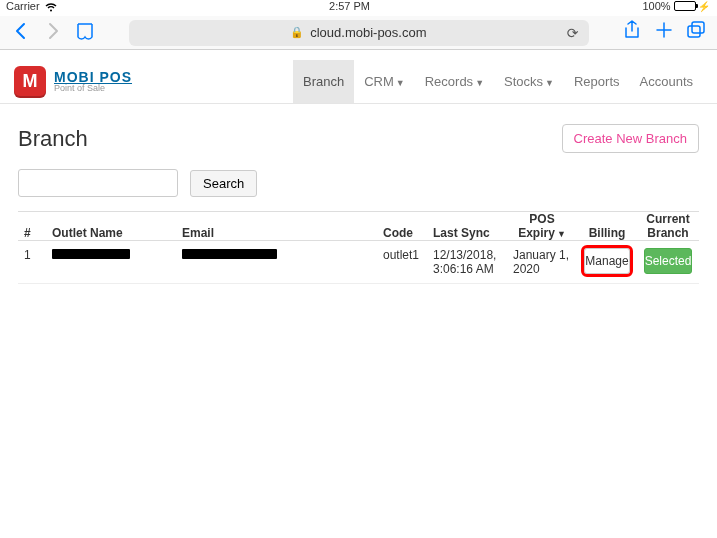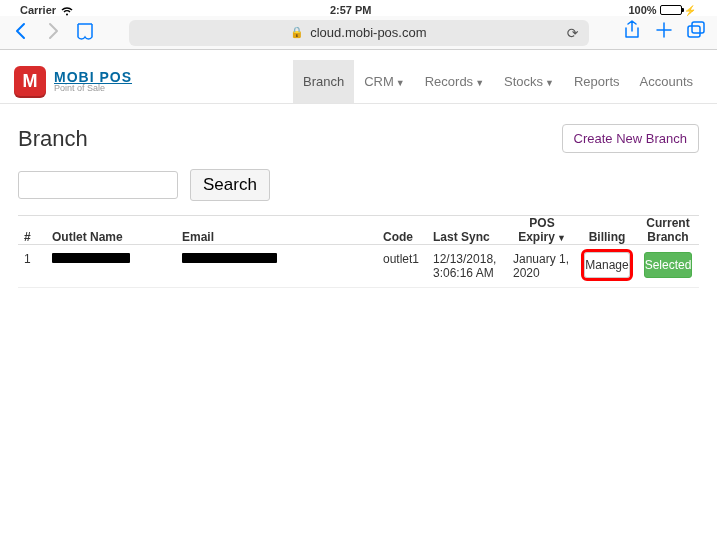--- a/index.html
+++ b/index.html
@@ -1,18 +1,18 @@
 <!DOCTYPE html>
 <html><head>
   <meta charset="utf-8">
   <style>
     * { box-sizing: border-box; margin: 0; padding: 0; }
     body { font-family: -apple-system, "Helvetica Neue", Arial, sans-serif; font-size: 13px; background: #fff; color: #333; width: 717px; }
 
-    .status-bar { height: 16px; display: flex; align-items: flex-end; padding: 0 20px; font-size: 11px; font-weight: 700; }
+    .status-bar { height: 16px; display: flex; align-items: flex-start; padding: 0 6px; font-size: 11px; font-weight: 400; }
     .status-left { display: flex; align-items: center; gap: 5px; }
     .status-center { flex: 1; text-align: center; }
     .status-right { display: flex; align-items: center; gap: 3px; }
     .wifi-icon { width: 12px; height: 9px; display: inline-block; }
     .battery { width: 22px; height: 10px; border: 1px solid #000; border-radius: 2px; position: relative; display: inline-block; }
     .battery::after { content: ''; position: absolute; right: -3px; top: 2px; width: 2px; height: 4px; background: #000; border-radius: 0 1px 1px 0; }
     .battery-fill { width: 100%; height: 100%; background: #4cd964; border-radius: 1px; }
 
     .browser-bar { height: 34px; display: flex; align-items: center; padding: 0 10px; gap: 10px; background: #f9f9f9; border-bottom: 1px solid #d0d0d0; }
     .nav-btn { color: #007aff; font-size: 22px; width: 22px; text-align: center; cursor: pointer; }
@@ -32,26 +32,26 @@
     .brand-name { color: #0369a1; font-size: 14px; font-weight: bold; letter-spacing: 1px; text-decoration: underline; }
     .brand-sub { color: #999; font-size: 9px; }
     .nav-items { margin-left: auto; display: flex; }
     .nav-item { padding: 14px 10px; color: #777; font-size: 13px; cursor: pointer; }
     .nav-item.active { background: #e7e7e7; color: #555; }
     .caret { font-size: 9px; margin-left: 2px; }
 
     .page { padding: 14px 18px; }
     .page-head { display: flex; align-items: center; margin-bottom: 16px; margin-top: 6px; }
     .page-title { font-size: 22px; font-weight: 400; color: #333; }
-    .create-btn { margin-left: auto; background: #fff; border: 1px solid #ccc; border-radius: 4px; padding: 6px 11px; font-size: 13px; color: #701a75; cursor: pointer; }
+    .create-btn { margin-left: auto; background: #fff; border: 1px solid #ccc; border-radius: 4px; padding: 6px 11px; font-size: 13px; color: #ec4899; cursor: pointer; }
 
     .search-row { display: flex; align-items: center; gap: 12px; margin-bottom: 14px; }
     .search-label { width: 110px; font-size: 12px; font-weight: 700; color: #333; line-height: 1.3; }
     .search-input { width: 160px; height: 28px; border: 1px solid #ccc; border-radius: 3px; padding: 0 8px; font-size: 13px; }
-    .search-btn { background: #f5f5f5; border: 1px solid #ccc; border-radius: 3px; padding: 5px 12px; font-size: 17px; cursor: pointer; }
+    .search-btn { background: #f5f5f5; border: 1px solid #ccc; border-radius: 3px; padding: 5px 12px; font-size: 13px; cursor: pointer; }
 
     table { width: 100%; border-collapse: collapse; font-size: 12px; }
     th { text-align: left; padding: 0 6px; border-top: 1px solid #ddd; border-bottom: 1px solid #ddd; font-weight: 700; vertical-align: bottom; }
     td { padding: 7px 6px; border-bottom: 1px solid #eee; vertical-align: top; }
     .redact { display: inline-block; background: #000; height: 10px; border-radius: 1px; }
     .redact.w1 { width: 78px; }
     .redact.w2 { width: 95px; }
     .sort-caret { font-size: 9px; margin-left: 2px; }
 
     .btn { display: inline-block; border-radius: 3px; padding: 5px 0; font-size: 12px; cursor: pointer; text-align: center; }

